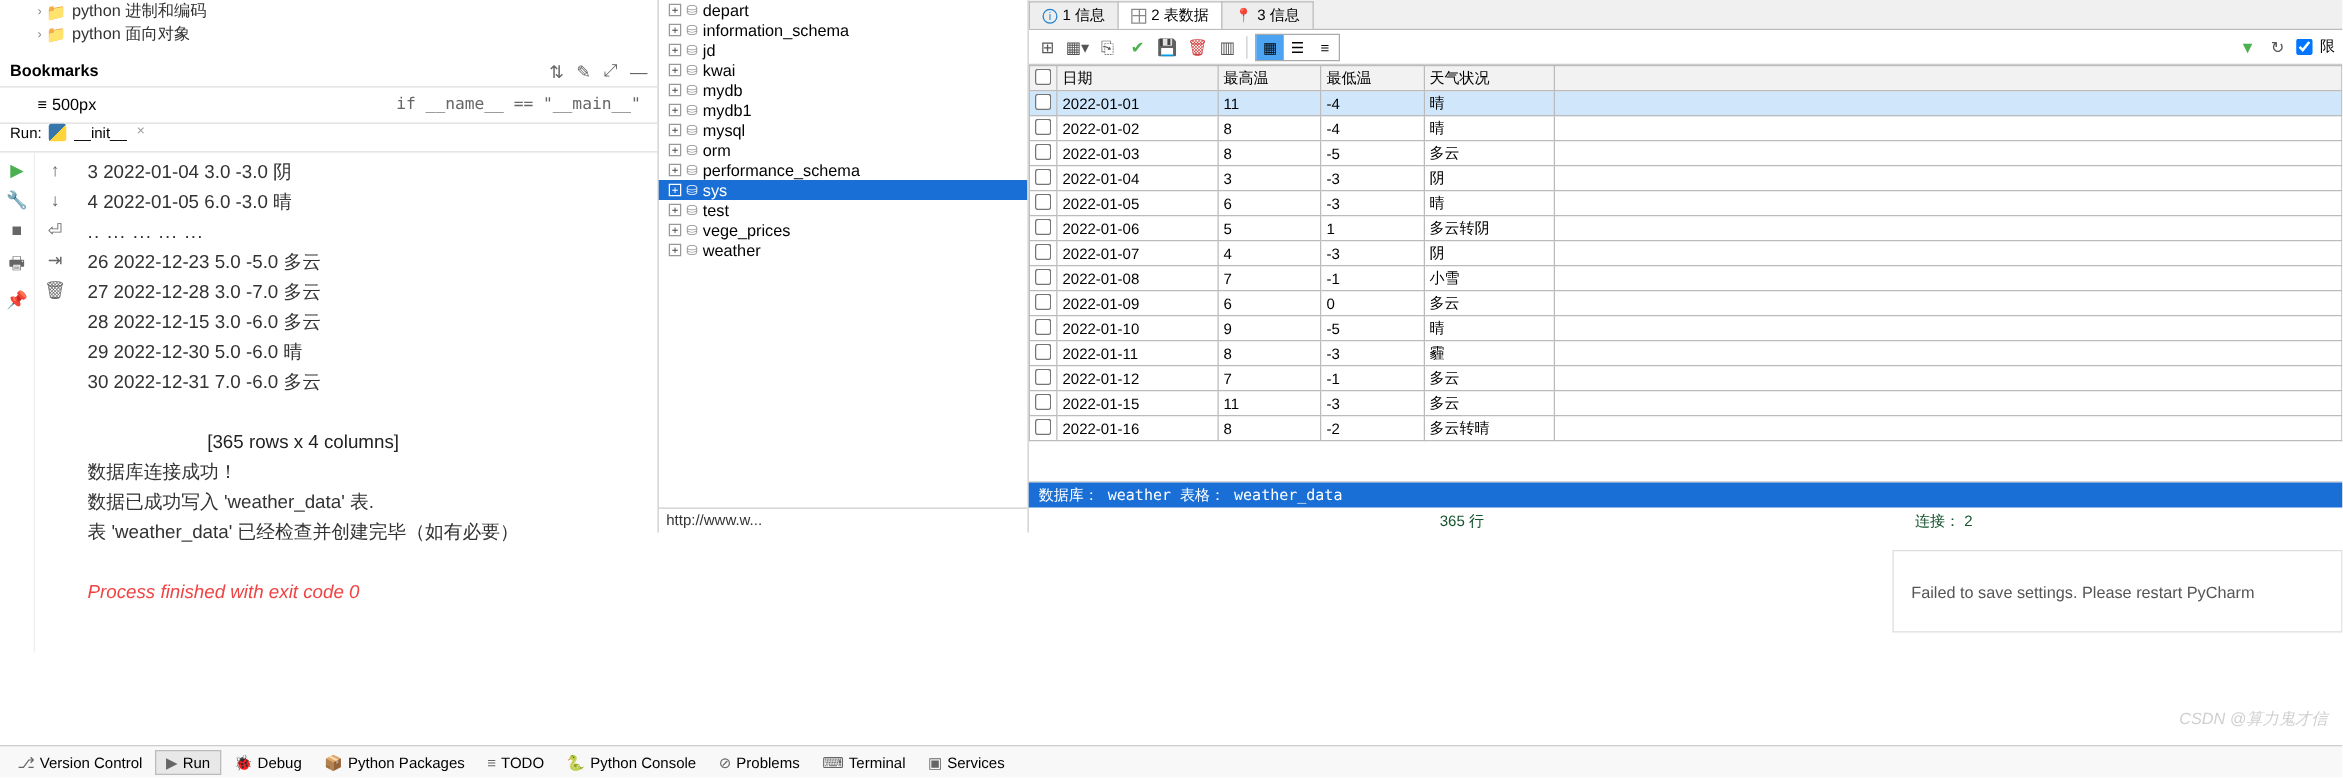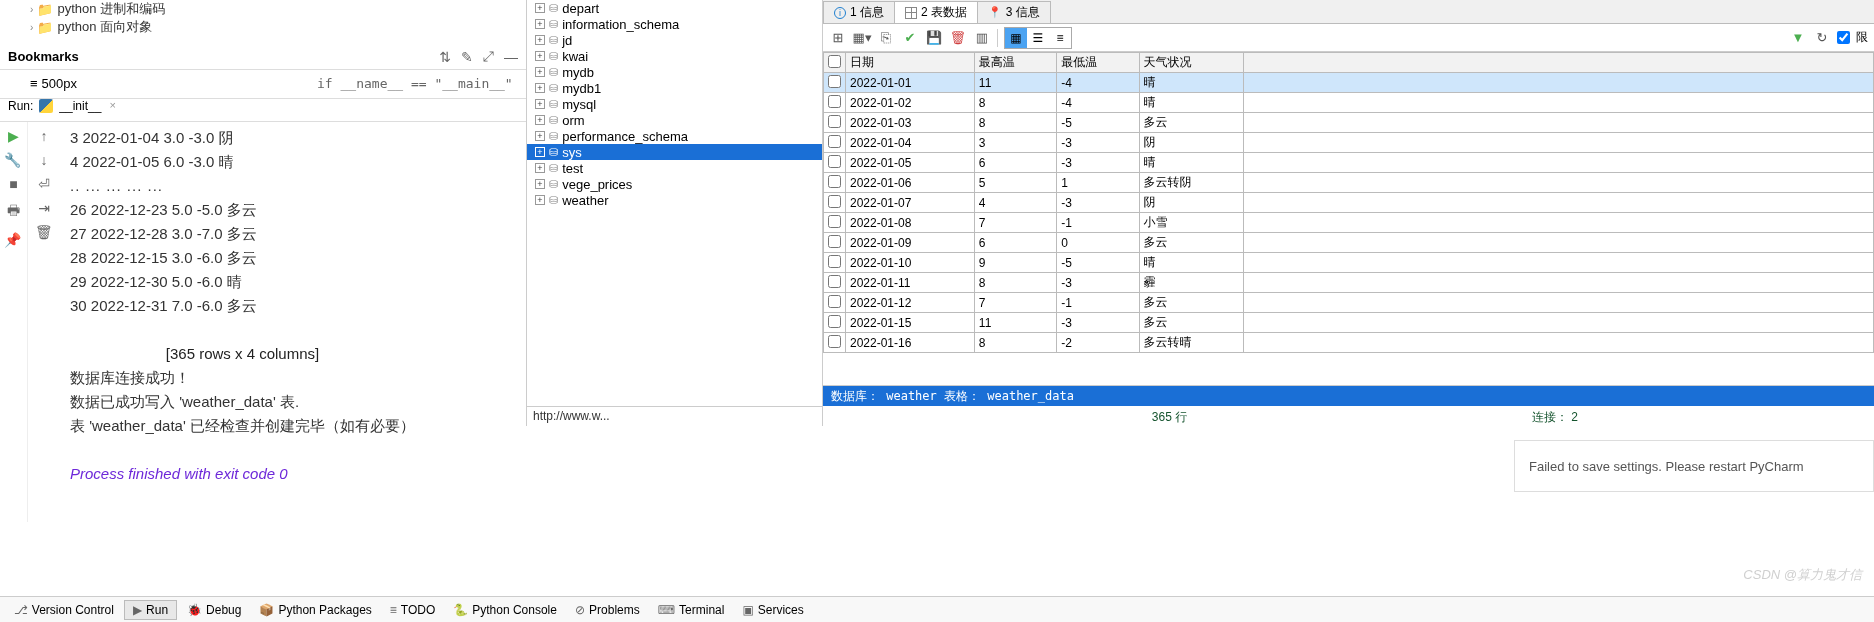--- a/index.html
+++ b/index.html
@@ -22,21 +22,21 @@
 .tab-close { color: #999; font-size: 11px; margin-left: 2px; }
 
 .run-body { display: flex; height: 400px; }
 .gutter { width: 28px; display: flex; flex-direction: column; align-items: center; gap: 8px; padding-top: 6px; border-right: 1px solid #eee; }
 .gutter2 { width: 32px; display: flex; flex-direction: column; align-items: center; gap: 8px; padding-top: 6px; }
 .gicon { color: #666; font-size: 14px; cursor: pointer; }
 .play { color: #4caf50; }
 .console { padding: 4px 10px; font-family: Consolas, monospace; font-size: 15px; line-height: 24px; color: #333; }
 .console .ellips { letter-spacing: 1px; }
 .console .summary { color: #222; text-align: center; }
-.exit { color: #6d28d9; font-style: italic; }
+.exit { color: #ef4444; font-style: italic; }
 
 
 .db-panel { position: absolute; left: 526px; top: 0; width: 296px; height: 426px; background: #fff; border-left: 1px solid #ccc; }
 .db-tree { font-family: monospace; font-size: 13px; }
 .db-row { display: flex; align-items: center; height: 16px; padding-left: 8px; gap: 4px; }
 .db-row.sel { background: #1a6fd6; color: #fff; }
 .db-plus { border: 1px solid #999; width: 10px; height: 10px; display: inline-flex; align-items: center; justify-content: center; font-size: 9px; line-height: 1; color: #444; }
 .db-row.sel .db-plus { border-color: #fff; color: #fff; }
 .db-cyl { color: #888; font-size: 11px; }
 .db-row.sel .db-cyl { color: #fff; }
@@ -66,21 +66,21 @@
 .dg-table th, .dg-table td { border: 1px solid #bbb; padding: 1px 4px; height: 18px; text-align: left; white-space: nowrap; }
 .dg-table th { background: #f2f2f2; font-weight: normal; }
 .dg-table tr.sel td { background: #cfe6fb; }
 .col-chk { width: 22px; text-align: center; }
 .col-num { text-align: right; }
 
 .blue-bar { height: 20px; background: #1a6fd6; color: #fff; font-family: monospace; font-size: 12px; padding: 2px 8px; display: flex; align-items: center; }
 .status-row { height: 20px; display: flex; align-items: flex-end; font-size: 12px; color: #14532d; }
 .status-row > div { padding: 0 16px; }
 
-.notice { position: absolute; right: 0; top: 440px; width: 360px; height: 52px; background: #fff; border: 1px solid #ddd; padding: 10px 14px; font-size: 13px; color: #555; display: flex; align-items: center; }
+.notice { position: absolute; right: 0; top: 440px; width: 360px; height: 66px; background: #fff; border: 1px solid #ddd; padding: 10px 14px; font-size: 13px; color: #555; display: flex; align-items: center; }
 
 .watermark { position: absolute; right: 12px; bottom: 38px; color: #bbb; font-size: 13px; font-style: italic; opacity: 0.7; }
 
 .bottom-bar { position: absolute; left: 0; bottom: 0; right: 0; height: 26px; border-top: 1px solid #ccc; display: flex; align-items: center; gap: 2px; padding: 0 6px; font-size: 12px; background: #f8f8f8; }
 .bb-item { display: flex; align-items: center; gap: 4px; padding: 2px 8px; cursor: pointer; }
 .bb-item.active { background: #e8e8e8; border: 1px solid #bbb; }
 .bb-ic { font-size: 12px; color: #666; }
 </style>
 </head>
 <body>

